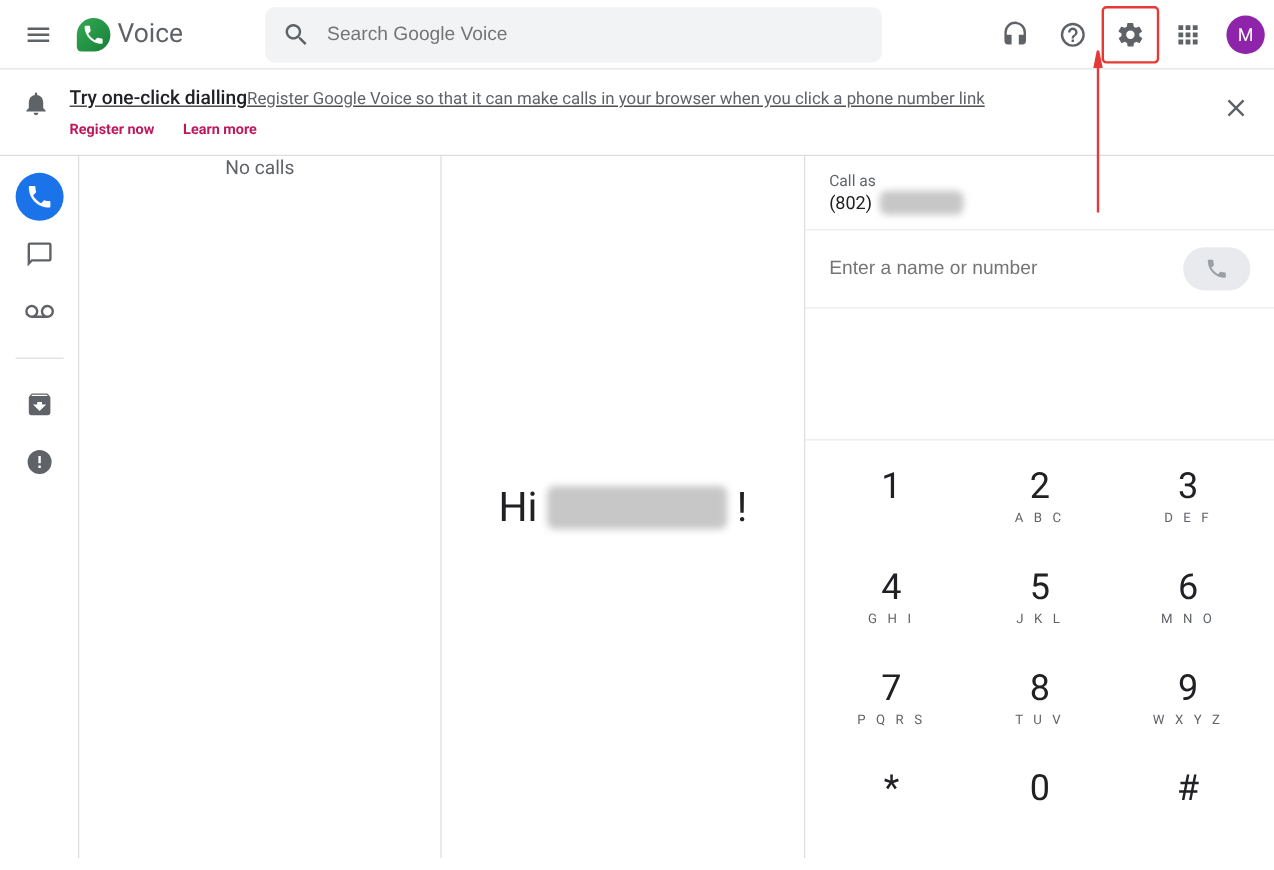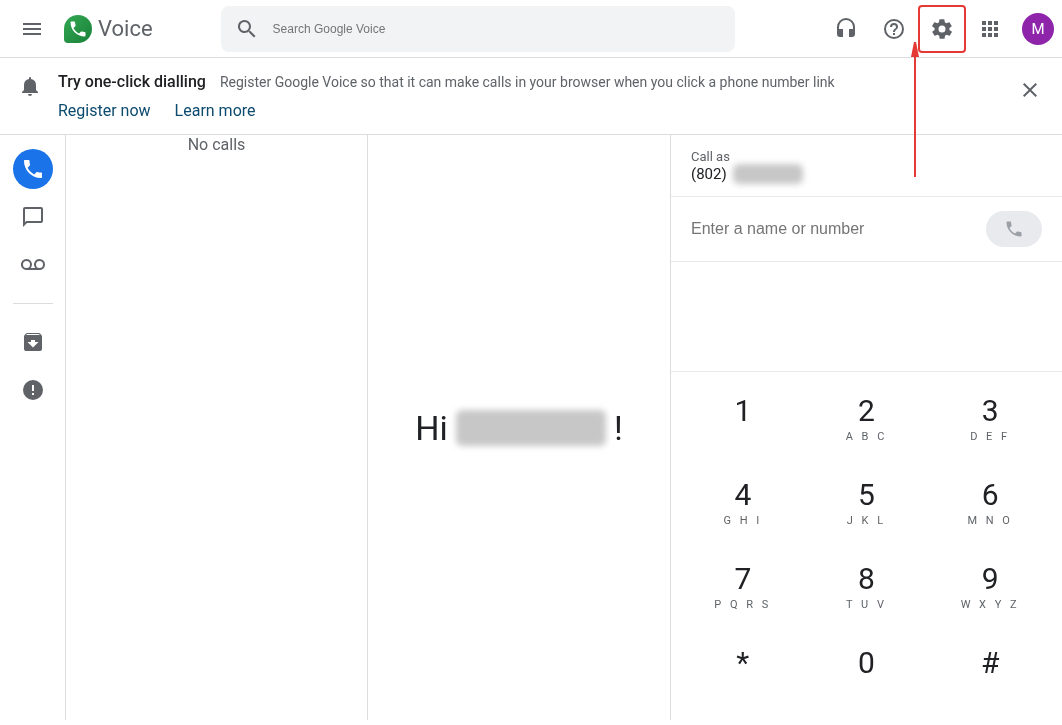--- a/index.html
+++ b/index.html
@@ -30,21 +30,21 @@
     flex: 0 0 514px;
     height: 46px;
     background: #f1f3f4;
     border-radius: 8px;
     display: flex; align-items: center;
     padding: 0 14px;
     gap: 14px;
   }
   .search-bar input {
     flex:1; border:none; background:transparent; outline:none;
-    font-size:12px; color:#5f6368;
+    font-size:16px; color:#5f6368;
   }
   .header-spacer { flex:1; }
   .hdr-icons { display:flex; align-items:center; gap:0px; }
   .avatar {
     width:32px; height:32px; border-radius:50%;
     background:#8e24aa; color:#fff;
     display:flex;align-items:center;justify-content:center;
     font-size:15px; margin-left:8px; cursor:pointer;
   }
   .settings-highlight {
@@ -55,25 +55,25 @@
   
   .banner {
     position: relative;
     background:#fff;
     border-bottom:1px solid #dadce0;
     padding: 14px 20px 14px 16px;
     display:flex; align-items:flex-start; gap:14px;
   }
   .banner-bell { width:28px; display:flex; justify-content:center; padding-top:2px; }
   .banner-body { flex:1; }
-  .banner-line1 { display:flex; gap:14px; align-items:baseline; }
+  .banner-line1 { display:flex; align-items:baseline;text-decoration:underline; }
   .banner-title { font-size:16px; font-weight:500; color:#202124; }
   .banner-desc { font-size:14px; color:#5f6368; }
   .banner-actions { margin-top:10px; display:flex; gap:24px; }
-  .banner-actions a { color:#0c4a6e; font-size:16px; font-weight:400; text-decoration:none; cursor:pointer; }
+  .banner-actions a { color:#be185d; font-size:12px; font-weight:700; text-decoration:none; cursor:pointer; }
   .banner-close { position:absolute; right:14px; top:14px; width:36px; height:36px; display:flex;align-items:center;justify-content:center; cursor:pointer; border-radius:50%; }
 
   
   .main {
     display:flex;
     height: calc(725px - 58px - 82px); 
   }
   .leftrail {
     width:66px;
     border-right:1px solid #dadce0;

